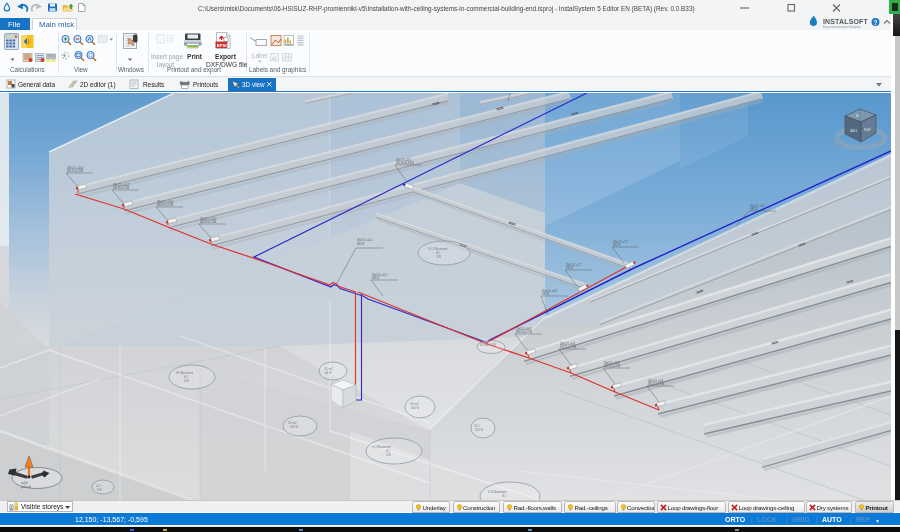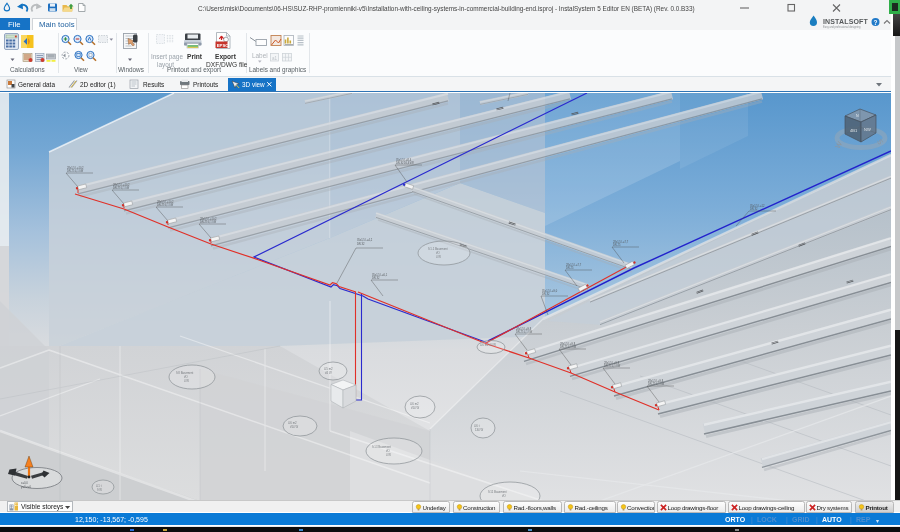--- a/index.html
+++ b/index.html
@@ -31,21 +31,21 @@
 <svg class="abs" style="left:730px;top:0" width="120" height="16" viewBox="0 0 120 16">
   <path d="M10,8 h9" stroke="#666" stroke-width="1.1"></path>
   <rect x="58" y="4.5" width="6.5" height="6.5" fill="none" stroke="#666" stroke-width="1.1"></rect>
   <path d="M103,4.5 l7,7 m0,-7 l-7,7" stroke="#666" stroke-width="1.1"></path>
 </svg>
 
 <div class="abs" style="left:0;top:17px;width:891px;height:13px;background:#f3f4f5;"></div>
 <div class="abs" style="left:0;top:17.5px;width:30px;height:12.5px;background:#1673c6;"></div>
 <div class="t" style="left:8px;top:19.5px;font-size:7.8px;color:#fff;">File</div>
 <div class="abs" style="left:32px;top:17.5px;width:45px;height:12.5px;background:#fff;border:1px solid #d0d4d8;border-bottom:none;box-sizing:border-box;"></div>
-<div class="t" style="left:39px;top:19.5px;font-size:7.8px;color:#1e5f9e;">Main tools</div>
+<div class="t" style="left:39px;top:19.5px;font-size:7.8px;color:#1e5f9e;">Main misk</div>
 
 <svg class="abs" style="left:806px;top:14px" width="90" height="16" viewBox="0 0 90 16">
   <path d="M7.6,1.5 C9.6,4.5 11,6.3 11,8.2 a3.6,3.8 0 0 1 -7.2,0 C3.8,6.3 5.6,4.5 7.6,1.5 Z" fill="#1a7ec0"></path>
   <text x="17" y="10.3" font-family="Liberation Sans" font-size="7" font-weight="bold" fill="#55585a" letter-spacing="0.15">INSTALSOFT</text>
   <text x="17" y="14.3" font-family="Liberation Sans" font-size="2.6" fill="#8d9194">Easy and professional designing</text>
   <circle cx="69.5" cy="8" r="4" fill="#2079c8"></circle>
   <text x="67.5" y="10.6" font-size="6.5" font-weight="bold" fill="#fff">?</text>
   <path d="M78,9.5 l3,-3 3,3" fill="none" stroke="#777" stroke-width="1.1"></path>
 </svg>
 

